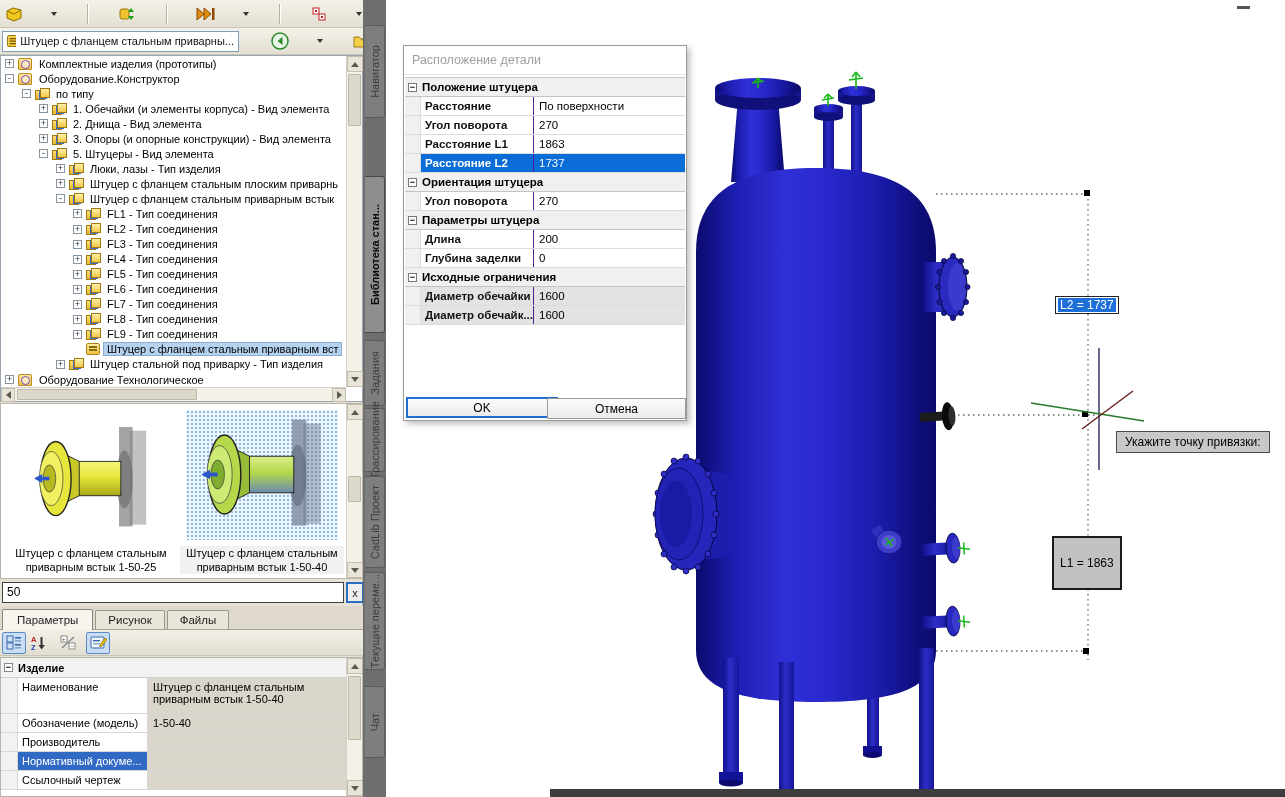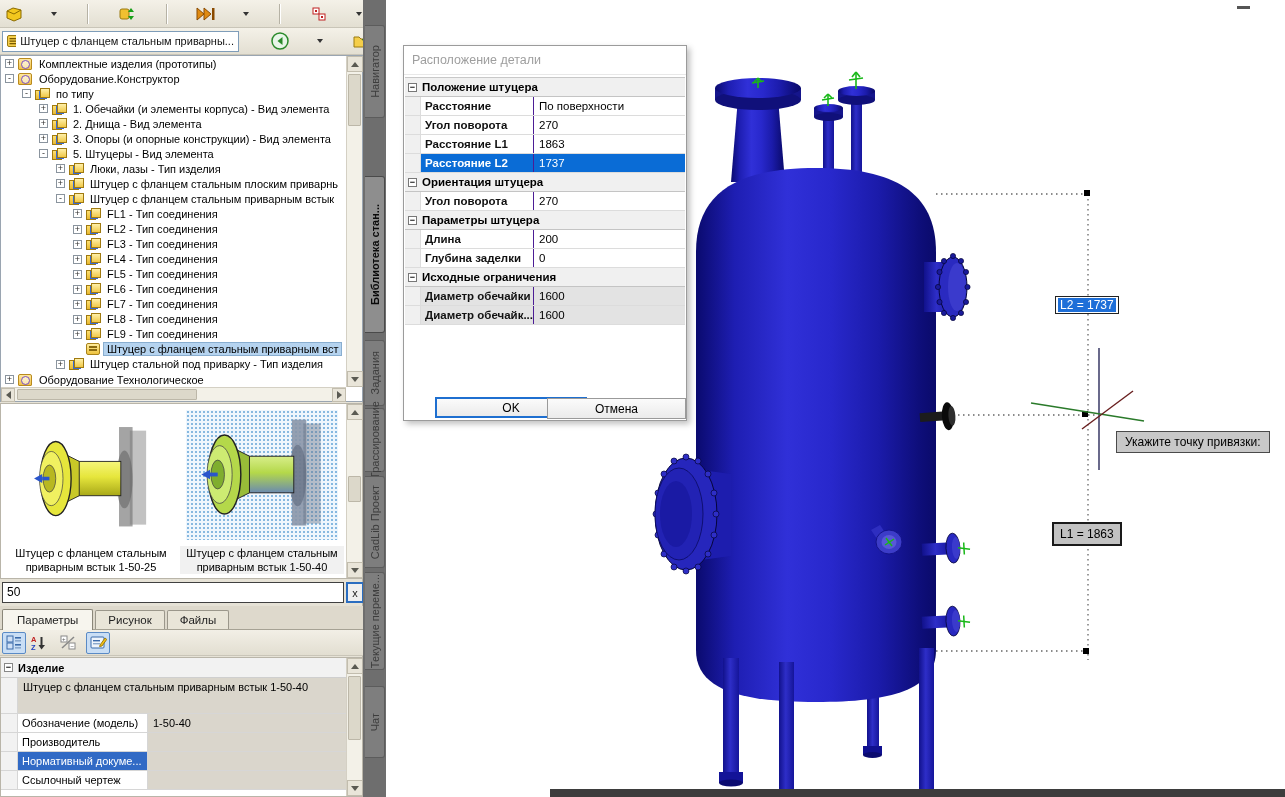--- a/index.html
+++ b/index.html
@@ -81,39 +81,39 @@
   .vtab{position:absolute;left:2px;width:20px;background:#7e7e7e;border:1px solid #5c5c5c;border-left:none;border-radius:0 3px 3px 0;display:flex;align-items:center;justify-content:center;}
   .vtab span{writing-mode:vertical-rl;transform:rotate(180deg);font-size:11px;color:#3d3d3d;white-space:nowrap;overflow:hidden;}
   .vtab.active{background:#8e8e8e;border-color:#4a4a4a;}
   .vtab.active span{color:#0a0a0a;font-weight:bold;}
 
   
   .viewport{position:absolute;left:386px;top:0;width:899px;height:797px;background:#fff;}
   .anno{position:absolute;font-size:12px;white-space:nowrap;}
   .l2-box{left:669px;top:296px;background:#fff;border:1px solid #222;padding:1px 2px;}
   .l2-box span{background:#1e6fd8;color:#fff;padding:0 2px;}
-  .l1-box{left:666px;top:522px;background:#c2c2c2;border:2px solid #1a1a1a;padding:3px 6px;color:#000;}
+  .l1-box{left:666px;top:536px;background:#c2c2c2;border:2px solid #1a1a1a;padding:18px 6px;color:#000;}
   .tooltip{left:730px;top:431px;background:#c8c8c8;border:1px solid #4a4a4a;padding:3px 8px;color:#000;}
   .bottom-strip{position:absolute;left:550px;top:789px;width:735px;height:8px;background:#3d3d3d;}
   .min-dash{position:absolute;left:1237px;top:6px;width:13px;height:3px;background:#555;}
 
   
   .dialog{position:absolute;left:403px;top:45px;width:284px;height:376px;background:#fff;border:1px solid #9b9b9b;box-shadow:3px 3px 6px rgba(0,0,0,.25);font-size:11.5px;}
   .dlg-title{height:29px;display:flex;align-items:center;padding:0 8px;color:#9e9e9e;font-size:12.5px;border-bottom:1px solid #e8e8e8;}
   .dg-rows{position:absolute;left:1px;top:31px;width:280px;border-top:1px solid #c8c8c8;}
   .dg-group{display:flex;align-items:center;height:19px;background:#f0f0f0;border-bottom:1px solid #c4c4c4;font-weight:bold;color:#000;}
   .dg-exp{width:9px;height:9px;border:1px solid #777;background:#fff;font-size:9px;line-height:7px;text-align:center;margin:0 5px 0 3px;flex:0 0 auto;}
   .dg-row{display:flex;height:19px;border-bottom:1px solid #dcdcdc;}
   .dg-gutter{width:16px;background:#f0f0f0;border-right:1px solid #dcdcdc;flex:0 0 auto;}
   .dg-label{width:113px;display:flex;align-items:center;padding:0 4px;border-right:1px solid #4c1d95;background:#fff;color:#111;white-space:nowrap;overflow:hidden;flex:0 0 auto;font-weight:bold;}
   .dg-value{flex:1;display:flex;align-items:center;padding:0 5px;background:#fff;color:#000;}
   .dg-row.ro .dg-label,.dg-row.ro .dg-value{background:#e3e3e3;text-align:right;}
   .dg-row.sel .dg-label,.dg-row.sel .dg-value{background:#0a6cd6;color:#fff;}
   .dlg-btn{position:absolute;height:21px;display:flex;align-items:center;justify-content:center;font-size:12px;background:linear-gradient(#fbfbfb,#ebebeb);color:#000;}
-  .btn-ok{left:2px;top:351px;width:152px;border:2px solid #1e6fd0;margin-left:29px;}
+  .btn-ok{left:2px;top:351px;width:152px;border:2px solid #1e6fd0;}
   .btn-cancel{left:143px;top:352px;width:139px;border:1px solid #9a9a9a;}
 </style>
 </head>
 <body>
 
 <div class="screen">
 
   <div class="left-panel">
 
     <div class="tb tb1">
@@ -465,20 +465,21 @@
     </div>
 
     <div class="pgrid">
       <div class="pg-rows">
           <div class="pg-group">
             <span class="pg-exp">−</span>
             <span>Изделие</span>
           </div>
           <div class="pg-row" style="min-height: 36px;">
             <span class="pg-gutter"></span>
+            <span class="pg-label">Наименование</span>
             <span class="pg-value">Штуцер с фланцем стальным приварным встык 1-50-40</span>
           </div>
           <div class="pg-row">
             <span class="pg-gutter"></span>
             <span class="pg-label">Обозначение (модель)</span>
             <span class="pg-value">1-50-40</span>
           </div>
           <div class="pg-row">
             <span class="pg-gutter"></span>
             <span class="pg-label">Производитель</span>

